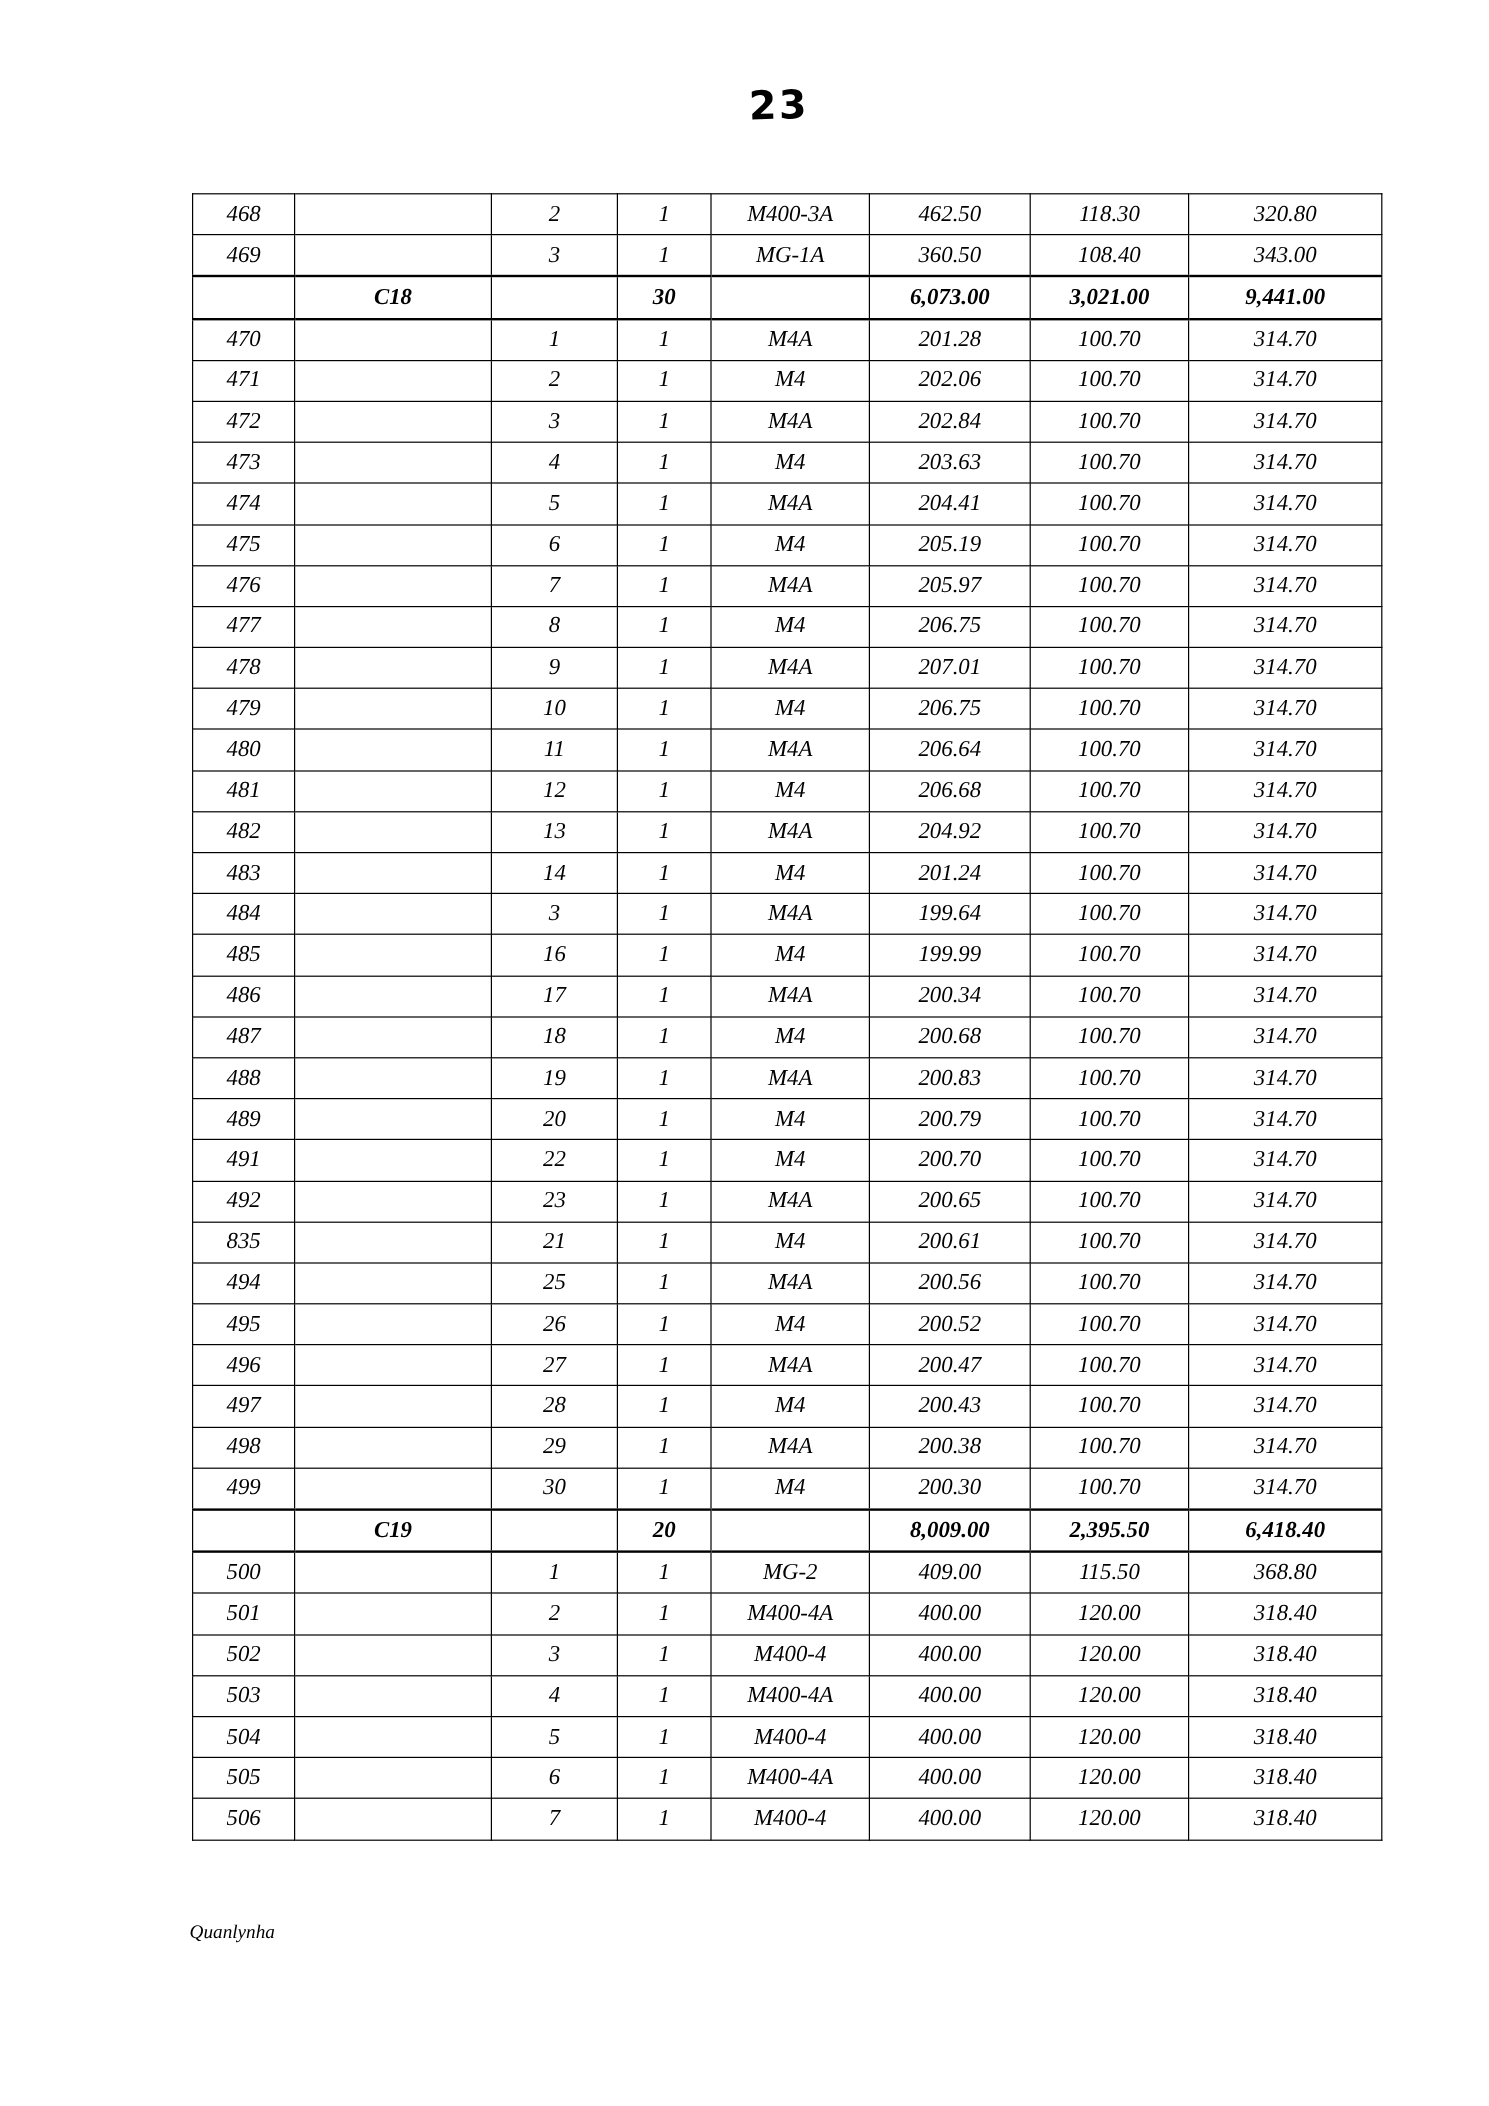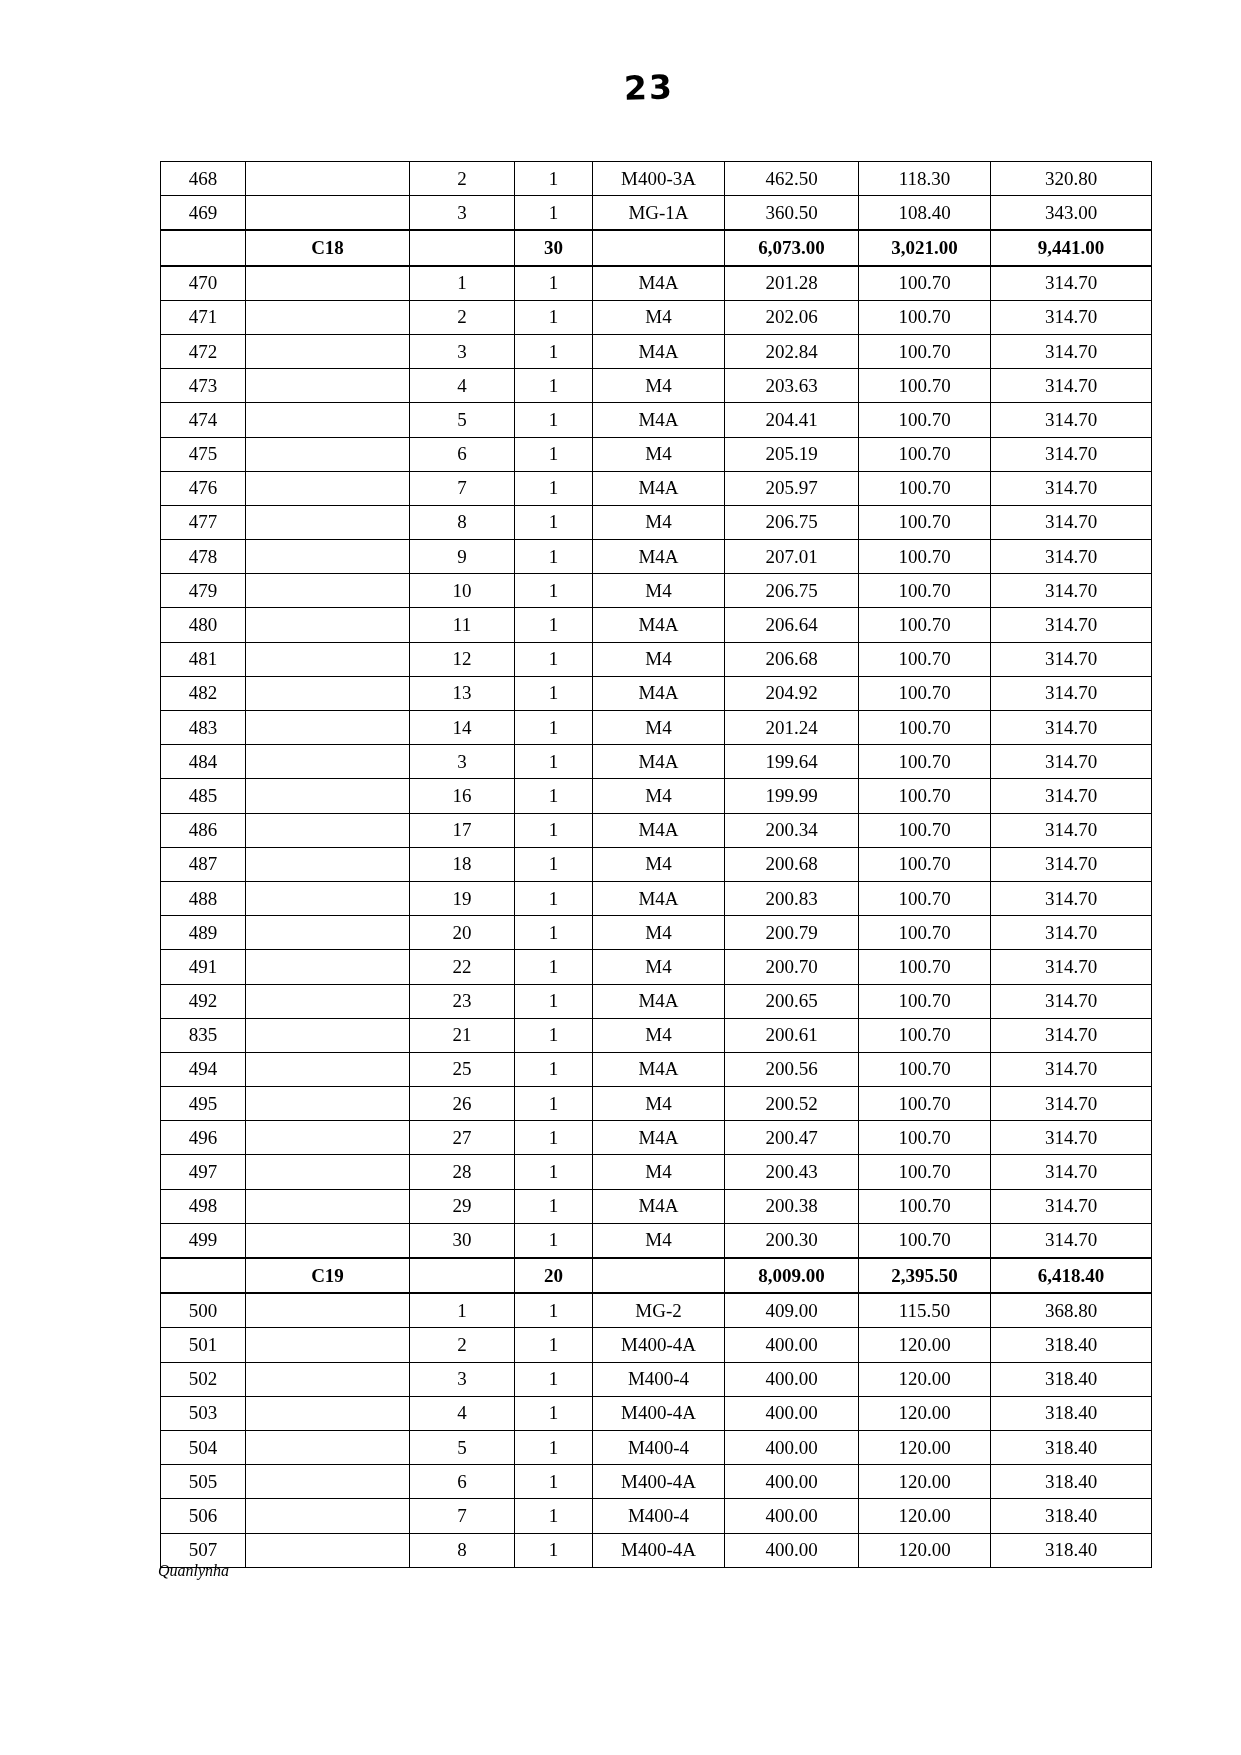--- a/index.html
+++ b/index.html
@@ -22,40 +22,40 @@
     letter-spacing: 2px;
   }
   table.doc-table {
     position: absolute;
     left: 160px;
     top: 161px;
     width: 991px;
     border-collapse: collapse;
     table-layout: fixed;
   }
-  table.doc-table { border: 1.5px solid #000; }
+  table.doc-table { border: 1.5px solid #000; font-style: italic; }
   td {
     border: 1px solid #000;
     height: 33.2px;
     padding: 0 4px;
     text-align: center;
     vertical-align: middle;
     font-size: 19px;
     white-space: nowrap;
     overflow: hidden;
   }
   tr.group td {
     font-weight: bold;
     border-top-width: 2px;
     border-bottom-width: 2px;
   }
   .footer-note {
     position: absolute;
     left: 158px;
-    top: 1562px;
+    top: 1602px;
     font-style: italic;
     font-size: 16px;
   }
 </style>
 </head>
 <body>
 
 <div>
   <div class="page-number">23</div>
 
@@ -464,27 +464,17 @@
         <tr>
           <td>506</td>
           <td></td>
           <td>7</td>
           <td>1</td>
           <td>M400-4</td>
           <td>400.00</td>
           <td>120.00</td>
           <td>318.40</td>
         </tr>
-        <tr>
-          <td>507</td>
-          <td></td>
-          <td>8</td>
-          <td>1</td>
-          <td>M400-4A</td>
-          <td>400.00</td>
-          <td>120.00</td>
-          <td>318.40</td>
-        </tr>
       </tbody>
   </table>
 
   <div class="footer-note">Quanlynha</div>
 </div>
 
 </body></html>

